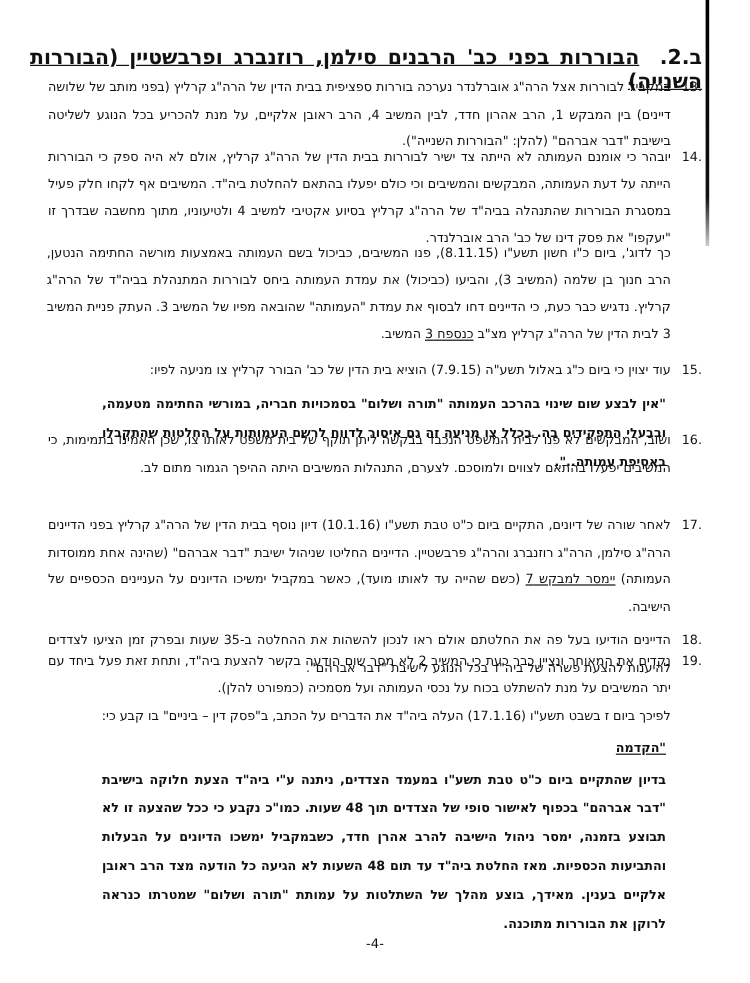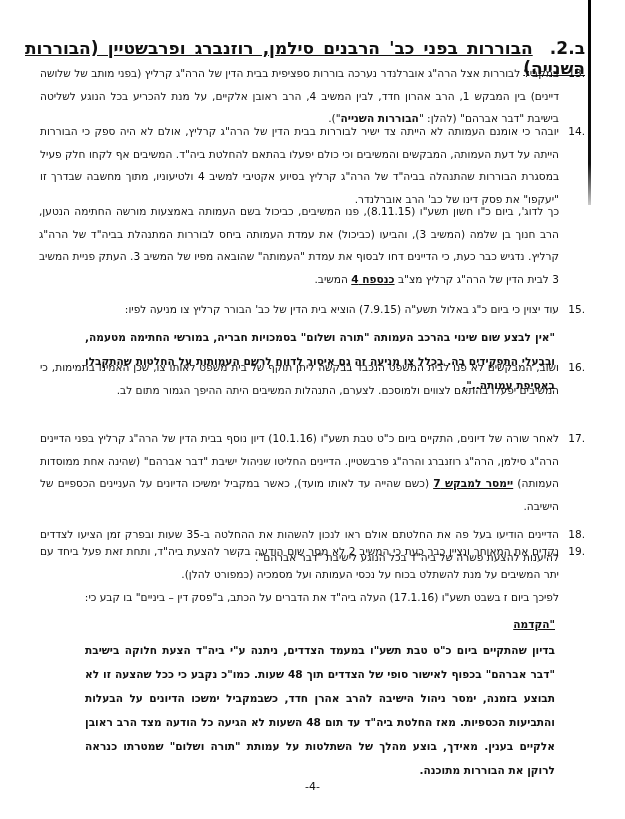--- a/index.html
+++ b/index.html
@@ -23,21 +23,21 @@
     position: absolute; right: 40px; width: 545px;
     font-size: 10.6px; line-height: 22.5px;
   }
   .item .n { position: absolute; right: 0; top: 0; width: 22px; text-align: right; }
   .item .body { margin-right: 26px; }
   .sub { position: absolute; right: 66px; width: 520px; font-size: 10.6px; line-height: 22.5px; }
   .quote {
     position: absolute; right: 70px; width: 470px;
     font-size: 10.6px; line-height: 24px; font-weight: bold;
   }
-  .b { font-weight: bold; }
+  .b { font-weight: normal; }
   .u { text-decoration: underline; }
   .pagenum {
     position: absolute; left: 0; width: 625px; top: 780px; text-align: center; font-size: 11px;
   }
 </style>
 </head>
 <body>
 
 <div class="page">
   <div class="scan-edge"></div>
@@ -50,21 +50,21 @@
   <div class="item rtl" style="top:62px;">
     <span class="n">.13</span>
     <div class="body"><span>במקביל לבוררות אצל הרה"ג אוברלנדר נערכה בוררות ספציפית בבית הדין של הרה"ג קרליץ (בפני מותב של שלושה דיינים) בין המבקש 1, הרב אהרון חדד, לבין המשיב 4, הרב ראובן אלקיים, על מנת להכריע בכל הנוגע לשליטה בישיבת "דבר אברהם" (להלן: "</span><span class="b">הבוררות השנייה</span><span>").</span></div>
   </div>
 
   <div class="item rtl" style="top:120px;">
     <span class="n">.14</span>
     <div class="body">יובהר כי אומנם העמותה לא הייתה צד ישיר לבוררות בבית הדין של הרה"ג קרליץ, אולם לא היה ספק כי הבוררות הייתה על דעת העמותה, המבקשים והמשיבים וכי כולם יפעלו בהתאם להחלטת ביה"ד. המשיבים אף לקחו חלק פעיל במסגרת הבוררות שהתנהלה בביה"ד של הרה"ג קרליץ בסיוע אקטיבי למשיב 4 ולטיעוניו, מתוך מחשבה שבדרך זו "יעקפו" את פסק דינו של כב' הרב אוברלנדר.</div>
   </div>
   <div class="sub rtl" style="top:200px;">
-    <span>כך לדוג', ביום כ"ו חשון תשע"ו (8.11.15), פנו המשיבים, כביכול בשם העמותה באמצעות מורשה החתימה הנטען, הרב חנוך בן שלמה (המשיב 3), והביעו (כביכול) את עמדת העמותה ביחס לבוררות המתנהלת בביה"ד של הרה"ג קרליץ. נדגיש כבר כעת, כי הדיינים דחו לבסוף את עמדת "העמותה" שהובאה מפיו של המשיב 3. העתק פניית המשיב 3 לבית הדין של הרה"ג קרליץ מצ"ב </span><span class="b u">כנספח 4</span><span> המשיב.</span>
+    <span>כך לדוג', ביום כ"ו חשון תשע"ו (8.11.15), פנו המשיבים, כביכול בשם העמותה באמצעות מורשה החתימה הנטען, הרב חנוך בן שלמה (המשיב 3), והביעו (כביכול) את עמדת העמותה ביחס לבוררות המתנהלת בביה"ד של הרה"ג קרליץ. נדגיש כבר כעת, כי הדיינים דחו לבסוף את עמדת "העמותה" שהובאה מפיו של המשיב 3. העתק פניית המשיב 3 לבית הדין של הרה"ג קרליץ מצ"ב </span><span class="b u">כנספח 3</span><span> המשיב.</span>
   </div>
 
   <div class="item rtl" style="top:298px;">
     <span class="n">.15</span>
     <div class="body">עוד יצוין כי ביום כ"ג באלול תשע"ה (7.9.15) הוציא בית הדין של כב' הבורר קרליץ צו מניעה לפיו:</div>
   </div>
   <div class="quote rtl" style="top:325px;">"אין לבצע שום שינוי בהרכב העמותה "תורה ושלום" בסמכויות חבריה, במורשי החתימה מטעמה, ובבעלי התפקידים בה. בכלל צו מניעה זה גם איסור לדווח לרשם העמותות על החלטות שהתקבלו באסיפת עמותה..".</div>
 
   <div class="item rtl" style="top:356px;">
     <span class="n">.16</span>

